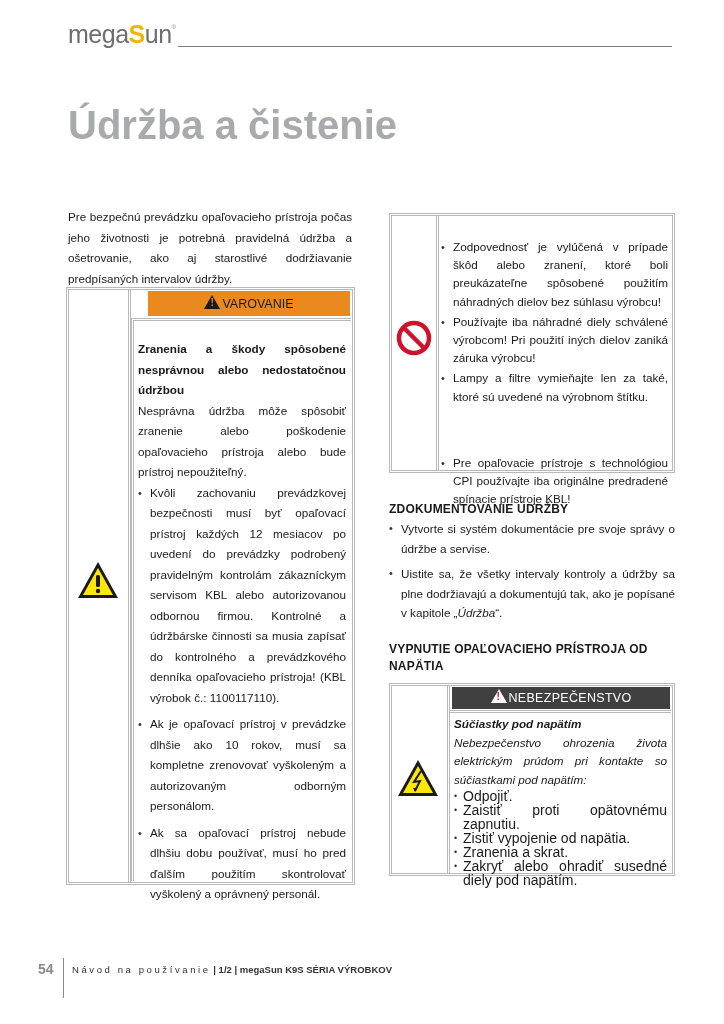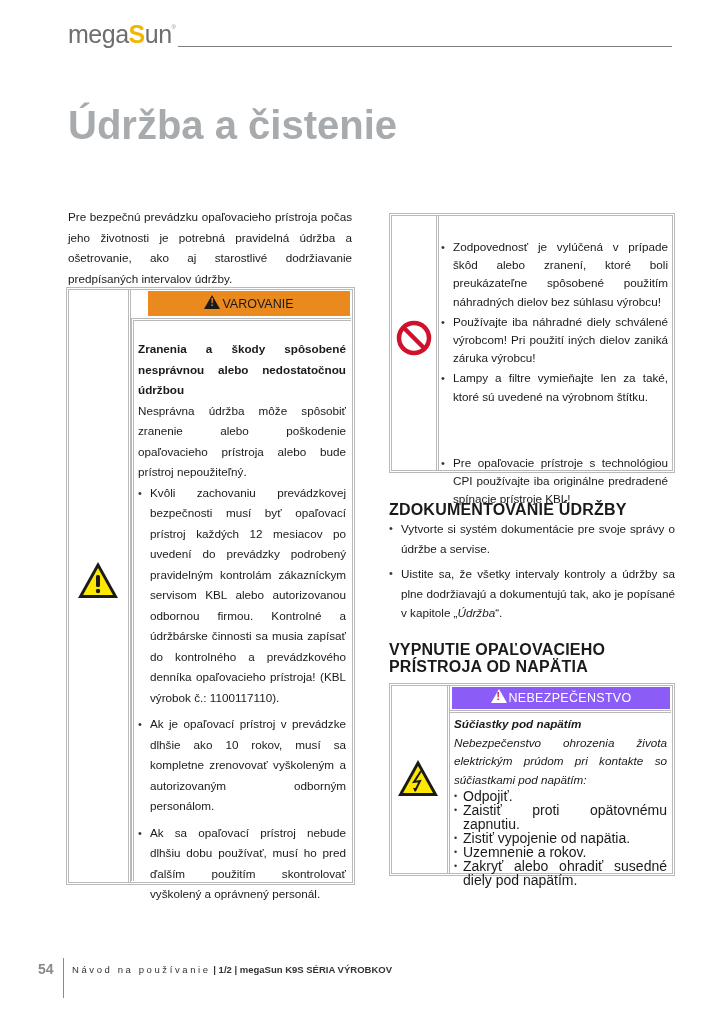--- a/index.html
+++ b/index.html
@@ -32,28 +32,28 @@
 
   .bold { font-weight: bold; }
   ul.blt { list-style: none; margin: 0; padding: 0; }
   ul.blt li { position: relative; padding-left: 12px; margin-bottom: 6px; }
   ul.blt li::before { content: "•"; position: absolute; left: 0; top: 0; font-size: 11px; color: #333; }
 
   .prohib-box { left: 389px; top: 213px; width: 286px; height: 260px; }
   .prohib-box .icon-col { left: 0; width: 44px; }
   .prohib-content { position: absolute; left: 49px; top: 22px; right: 4px; }
 
-  .section-head { font-size: 16px; font-weight: bold; letter-spacing: 0.2px; line-height: 17px; }
+  .section-head { font-size: 12px; font-weight: bold; letter-spacing: 0.2px; line-height: 17px; }
   .sec1 { left: 389px; top: 501px; width: 286px; }
   .sec1-list { left: 389px; top: 519px; width: 286px; }
   .sec2 { left: 389px; top: 641px; width: 286px; }
 
   .danger-box { left: 389px; top: 683px; width: 286px; height: 193px; }
   .danger-box .icon-col { left: 0; width: 55px; }
-  .danger-header { position: absolute; left: 60px; top: 1px; right: 2px; height: 22px; background: #8b5cf6; color: #ffffff; font-size: 12.5px; text-align: center; line-height: 23px; letter-spacing: 0.3px; }
+  .danger-header { position: absolute; left: 60px; top: 1px; right: 2px; height: 22px; background: #404040; color: #ffffff; font-size: 12.5px; text-align: center; line-height: 23px; letter-spacing: 0.3px; }
   .danger-header .tri { display: inline-block; width: 0; height: 0; border-left: 8px solid transparent; border-right: 8px solid transparent; border-bottom: 14px solid #ffffff; position: relative; top: 1px; margin-right: 2px; }
   .danger-header .tri::after { content: "!"; position: absolute; left: -2px; top: 2px; color: #c8102e; font-size: 10px; font-weight: bold; line-height: 11px; }
   .danger-content { position: absolute; left: 58px; top: 24px; right: 1px; bottom: 1px; border-top: 3px double #b9b9b9; padding: 2px 4px 0 4px; }
   .danger-content .lead { font-size: 11.7px; line-height: 18.5px; text-align: justify; font-style: italic; }
   .small-list { font-size: 14px; line-height: 14px; text-align: justify; }
   .small-list li { margin-bottom: 0 !important; padding-left: 9px !important; }
   .small-list li::before { font-size: 9px !important; }
 
   
   .page-num { left: 38px; top: 961px; font-size: 14px; font-weight: bold; color: #8a8a8a; }
@@ -138,21 +138,21 @@
     </div>
   </div>
   <div class="danger-header"><span class="tri"></span><span>NEBEZPEČENSTVO</span></div>
   <div class="danger-content">
     <div class="lead bold">Súčiastky pod napätím</div>
     <div class="lead">Nebezpečenstvo ohrozenia života elektrickým prúdom pri kontakte so súčiastkami pod napätím:</div>
     <ul class="blt small-list">
       <li>Odpojiť.</li>
       <li>Zaistiť proti opätovnému zapnutiu.</li>
       <li>Zistiť vypojenie od napätia.</li>
-      <li>Uzemnenie a rokov.</li>
+      <li>Zranenia a skrat.</li>
       <li>Zakryť alebo ohradiť susedné diely pod napätím.</li>
     </ul>
   </div>
 </div>
 
 <div class="abs page-num">54</div>
 <div class="abs footer-rule"></div>
 <div class="abs footer-text"><span class="manual">Návod na používanie</span> <span class="series">| 1/2 | megaSun K9S SÉRIA VÝROBKOV</span></div>
 
 </body></html>

